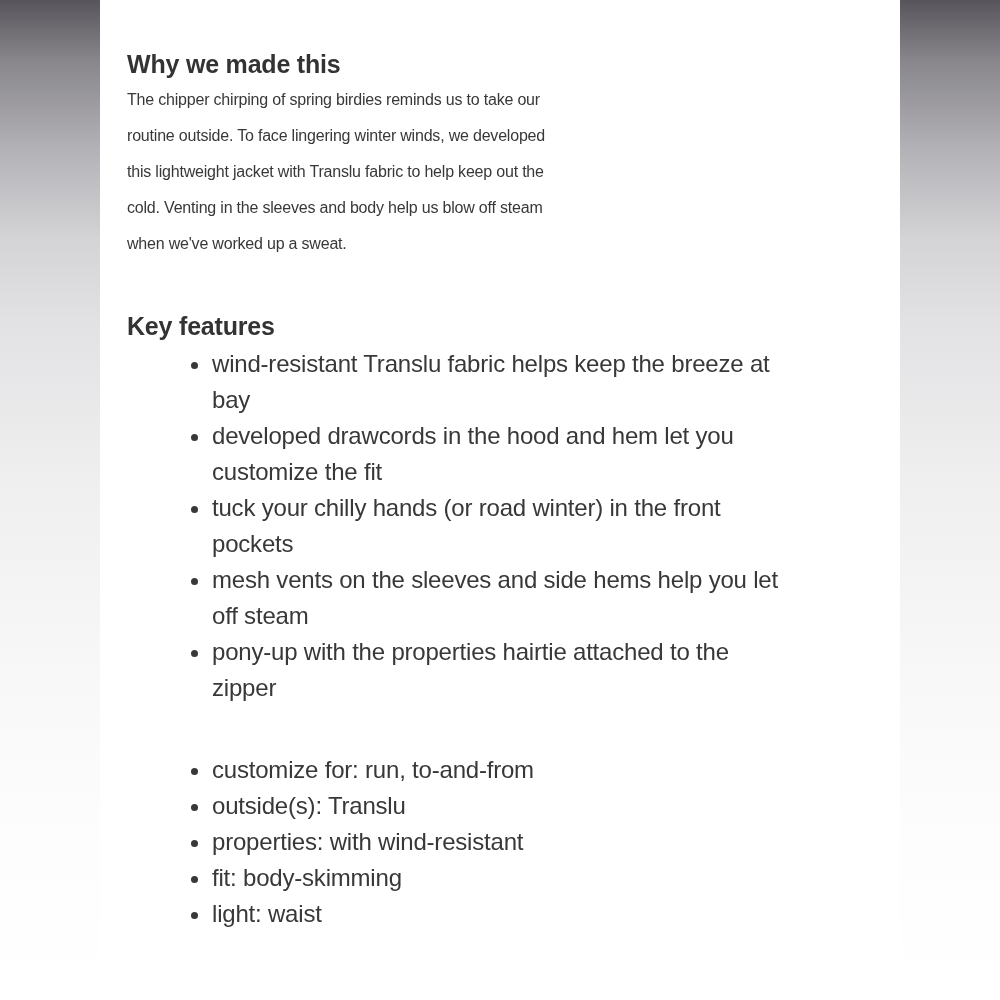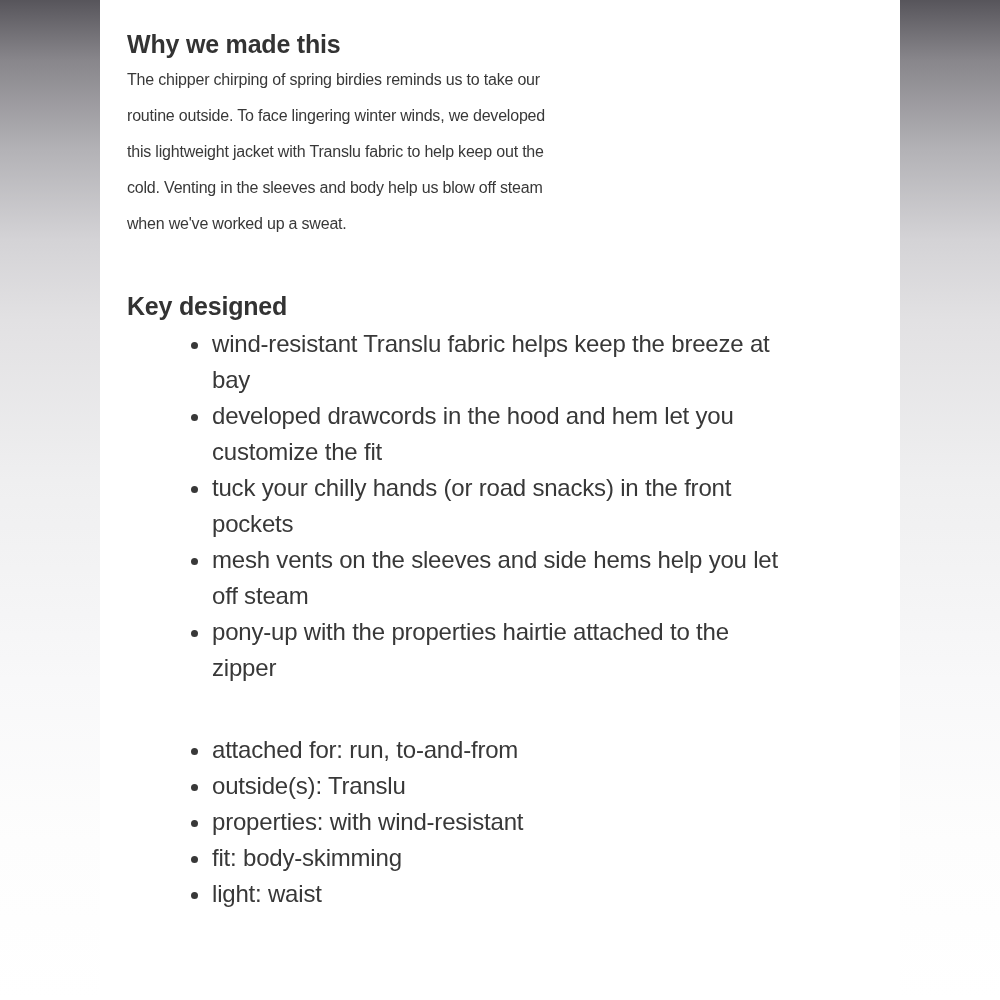--- a/index.html
+++ b/index.html
@@ -24,21 +24,21 @@
       #e2e1e3 32%,
       #efeff0 48%,
       #f8f8f9 68%,
       #fdfdfd 84%,
       #ffffff 100%);
   }
   .panel {
     flex: 1 1 auto;
     background: #ffffff;
     box-sizing: border-box;
-    padding: 26px 25px 0 27px;
+    padding: 46px 25px 0 27px;
     font-family: "Liberation Sans", sans-serif;
     color: #383838;
     letter-spacing: -0.2px;
   }
   .section { margin-top: 46px; }
   .section:first-child { margin-top: 0; }
   .section-heading {
     margin: 0;
     font-size: 25px;
     line-height: 36px;
@@ -74,38 +74,38 @@
     <section class="section">
       <h2 class="section-heading">Why we made this</h2>
       <p class="section-body">The chipper chirping of spring birdies reminds us to take our
 routine outside. To face lingering winter winds, we developed
 this lightweight jacket with Translu fabric to help keep out the
 cold. Venting in the sleeves and body help us blow off steam
 when we've worked up a sweat.</p>
     </section>
 
     <section class="section">
-      <h2 class="section-heading">Key designed</h2>
+      <h2 class="section-heading">Key features</h2>
       <ul class="bullet-list">
           <li>wind-resistant Translu fabric helps keep the breeze at
 bay</li>
           <li>developed drawcords in the hood and hem let you
 customize the fit</li>
-          <li>tuck your chilly hands (or road snacks) in the front
+          <li>tuck your chilly hands (or road winter) in the front
 pockets</li>
           <li>mesh vents on the sleeves and side hems help you let
 off steam</li>
           <li>pony-up with the properties hairtie attached to the
 zipper</li>
         </ul>
     </section>
 
     <section class="section">
       <ul class="bullet-list">
-          <li>attached for: run, to-and-from</li>
+          <li>customize for: run, to-and-from</li>
           <li>outside(s): Translu</li>
           <li>properties: with wind-resistant</li>
           <li>fit: body-skimming</li>
           <li>light: waist</li>
         </ul>
     </section>
 
   </div>
 
   <div class="edge-bar"></div>

